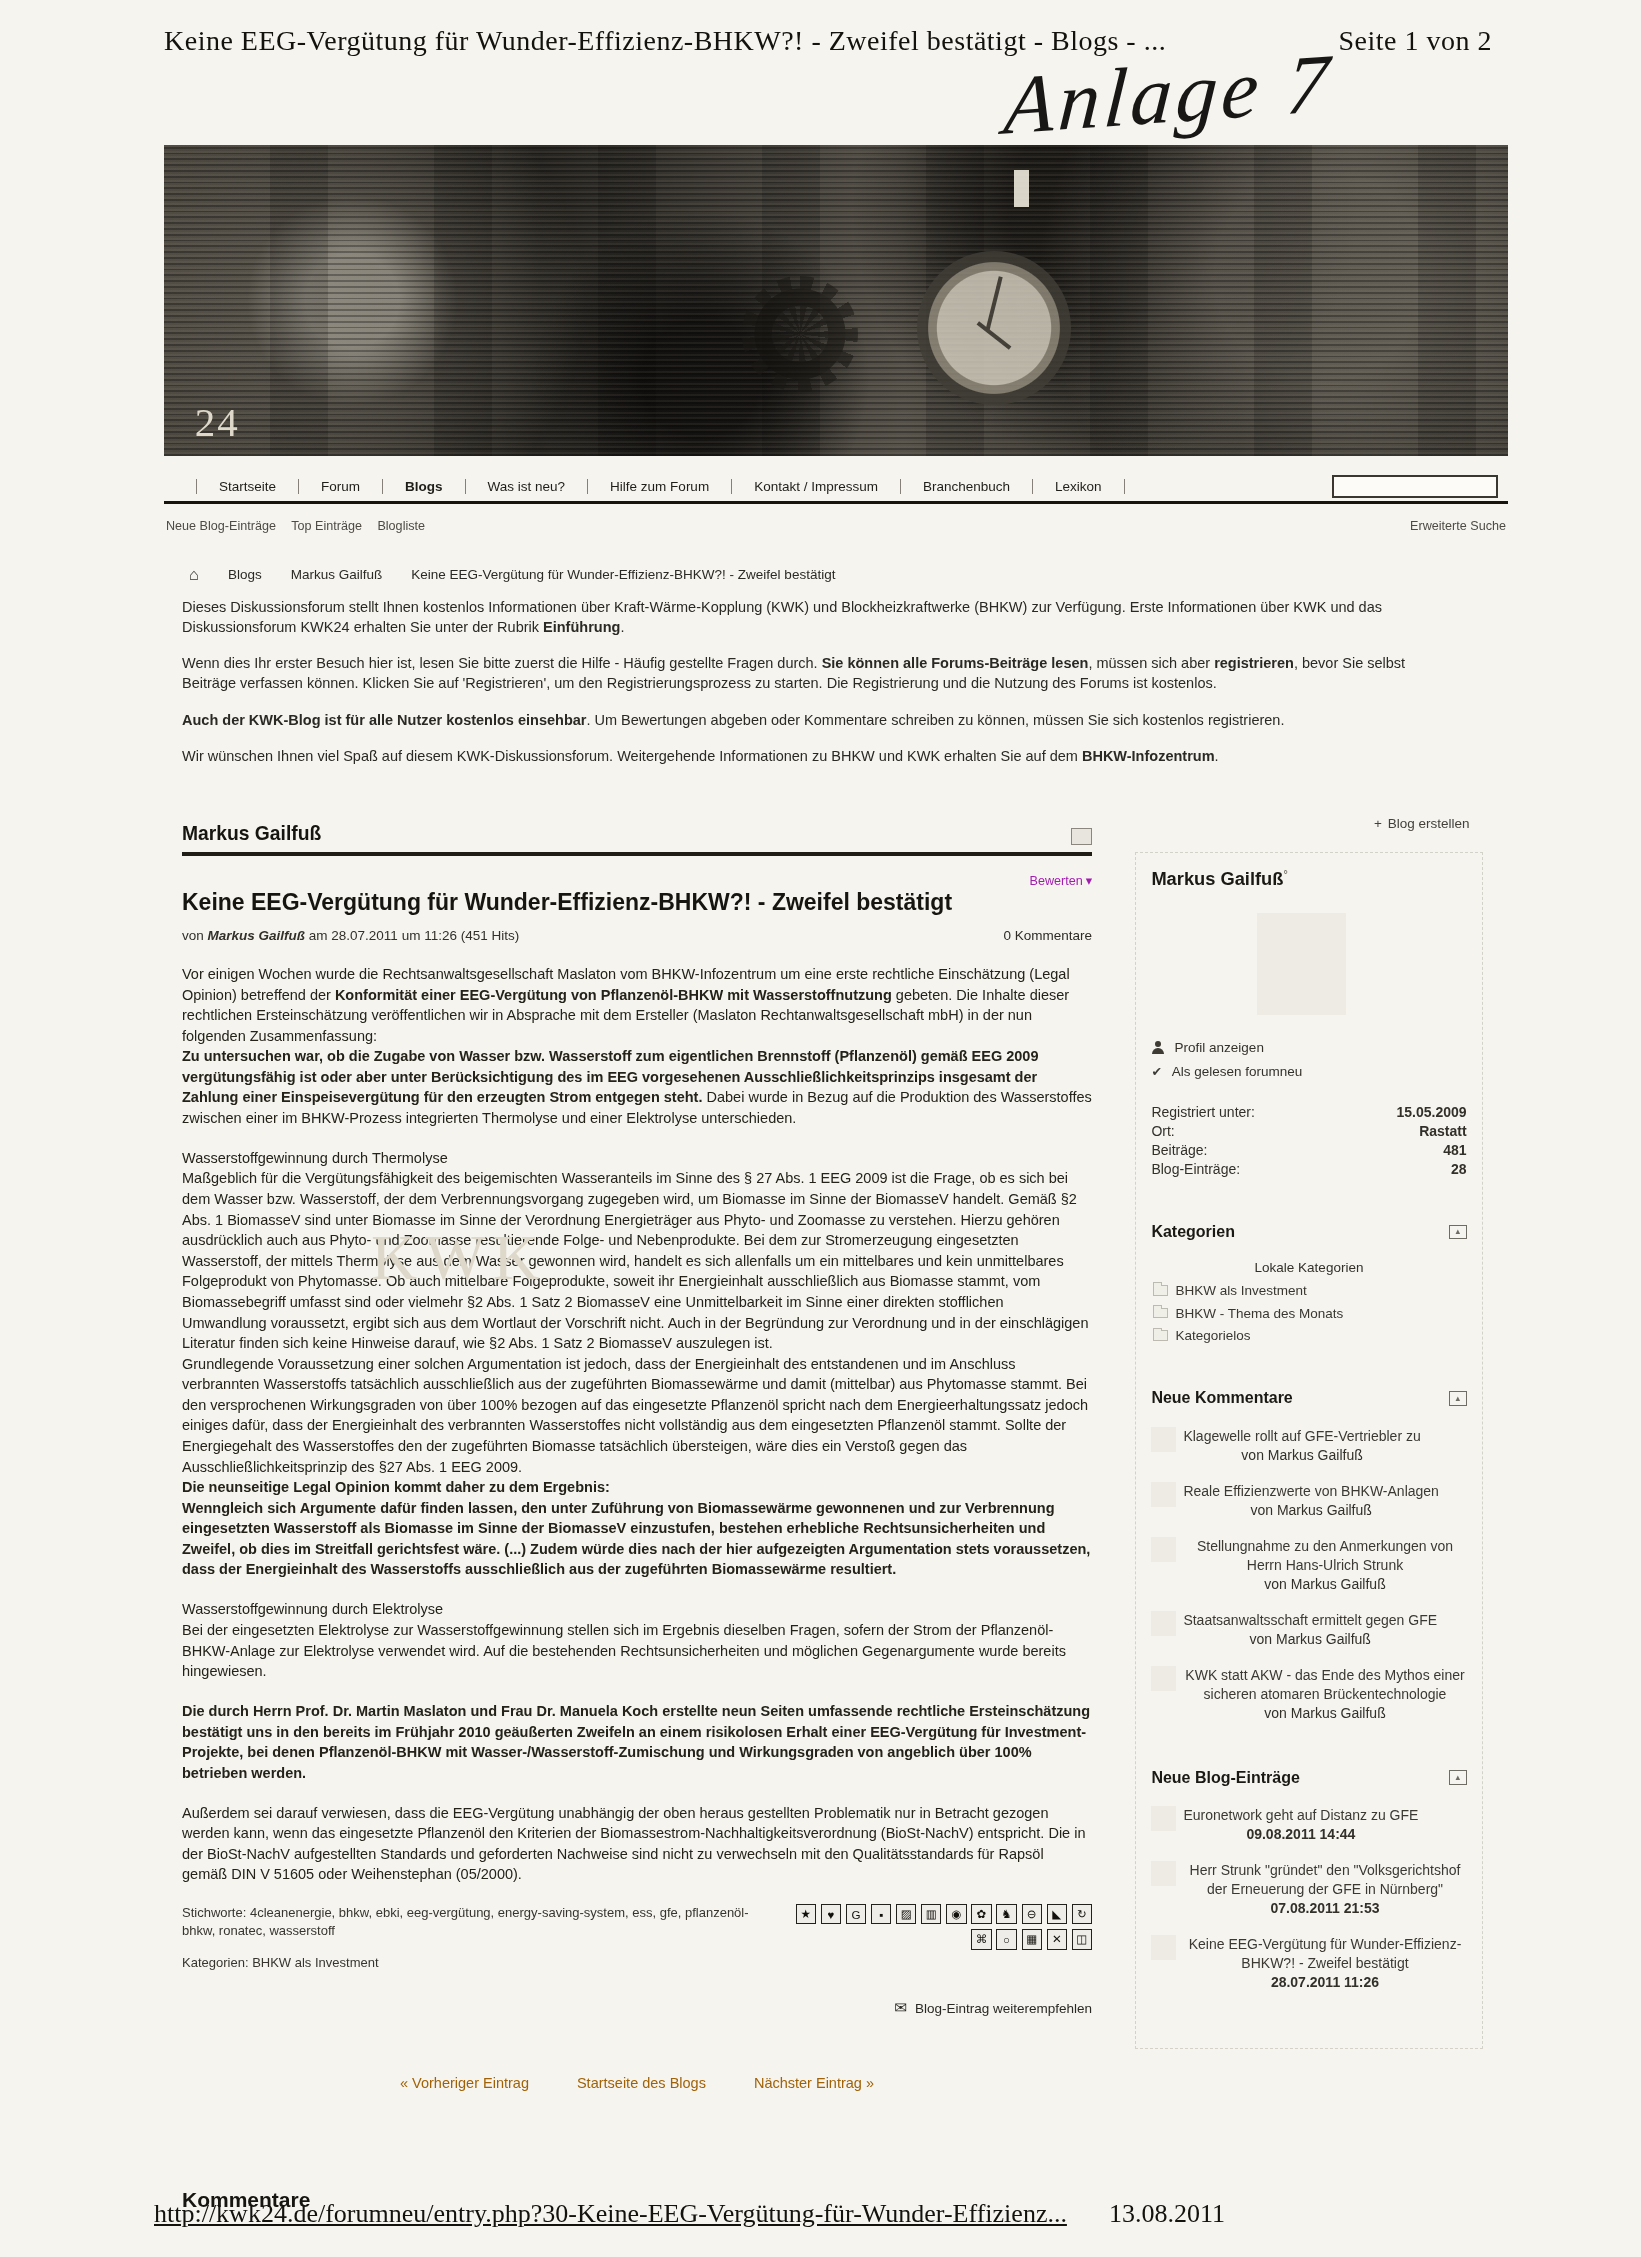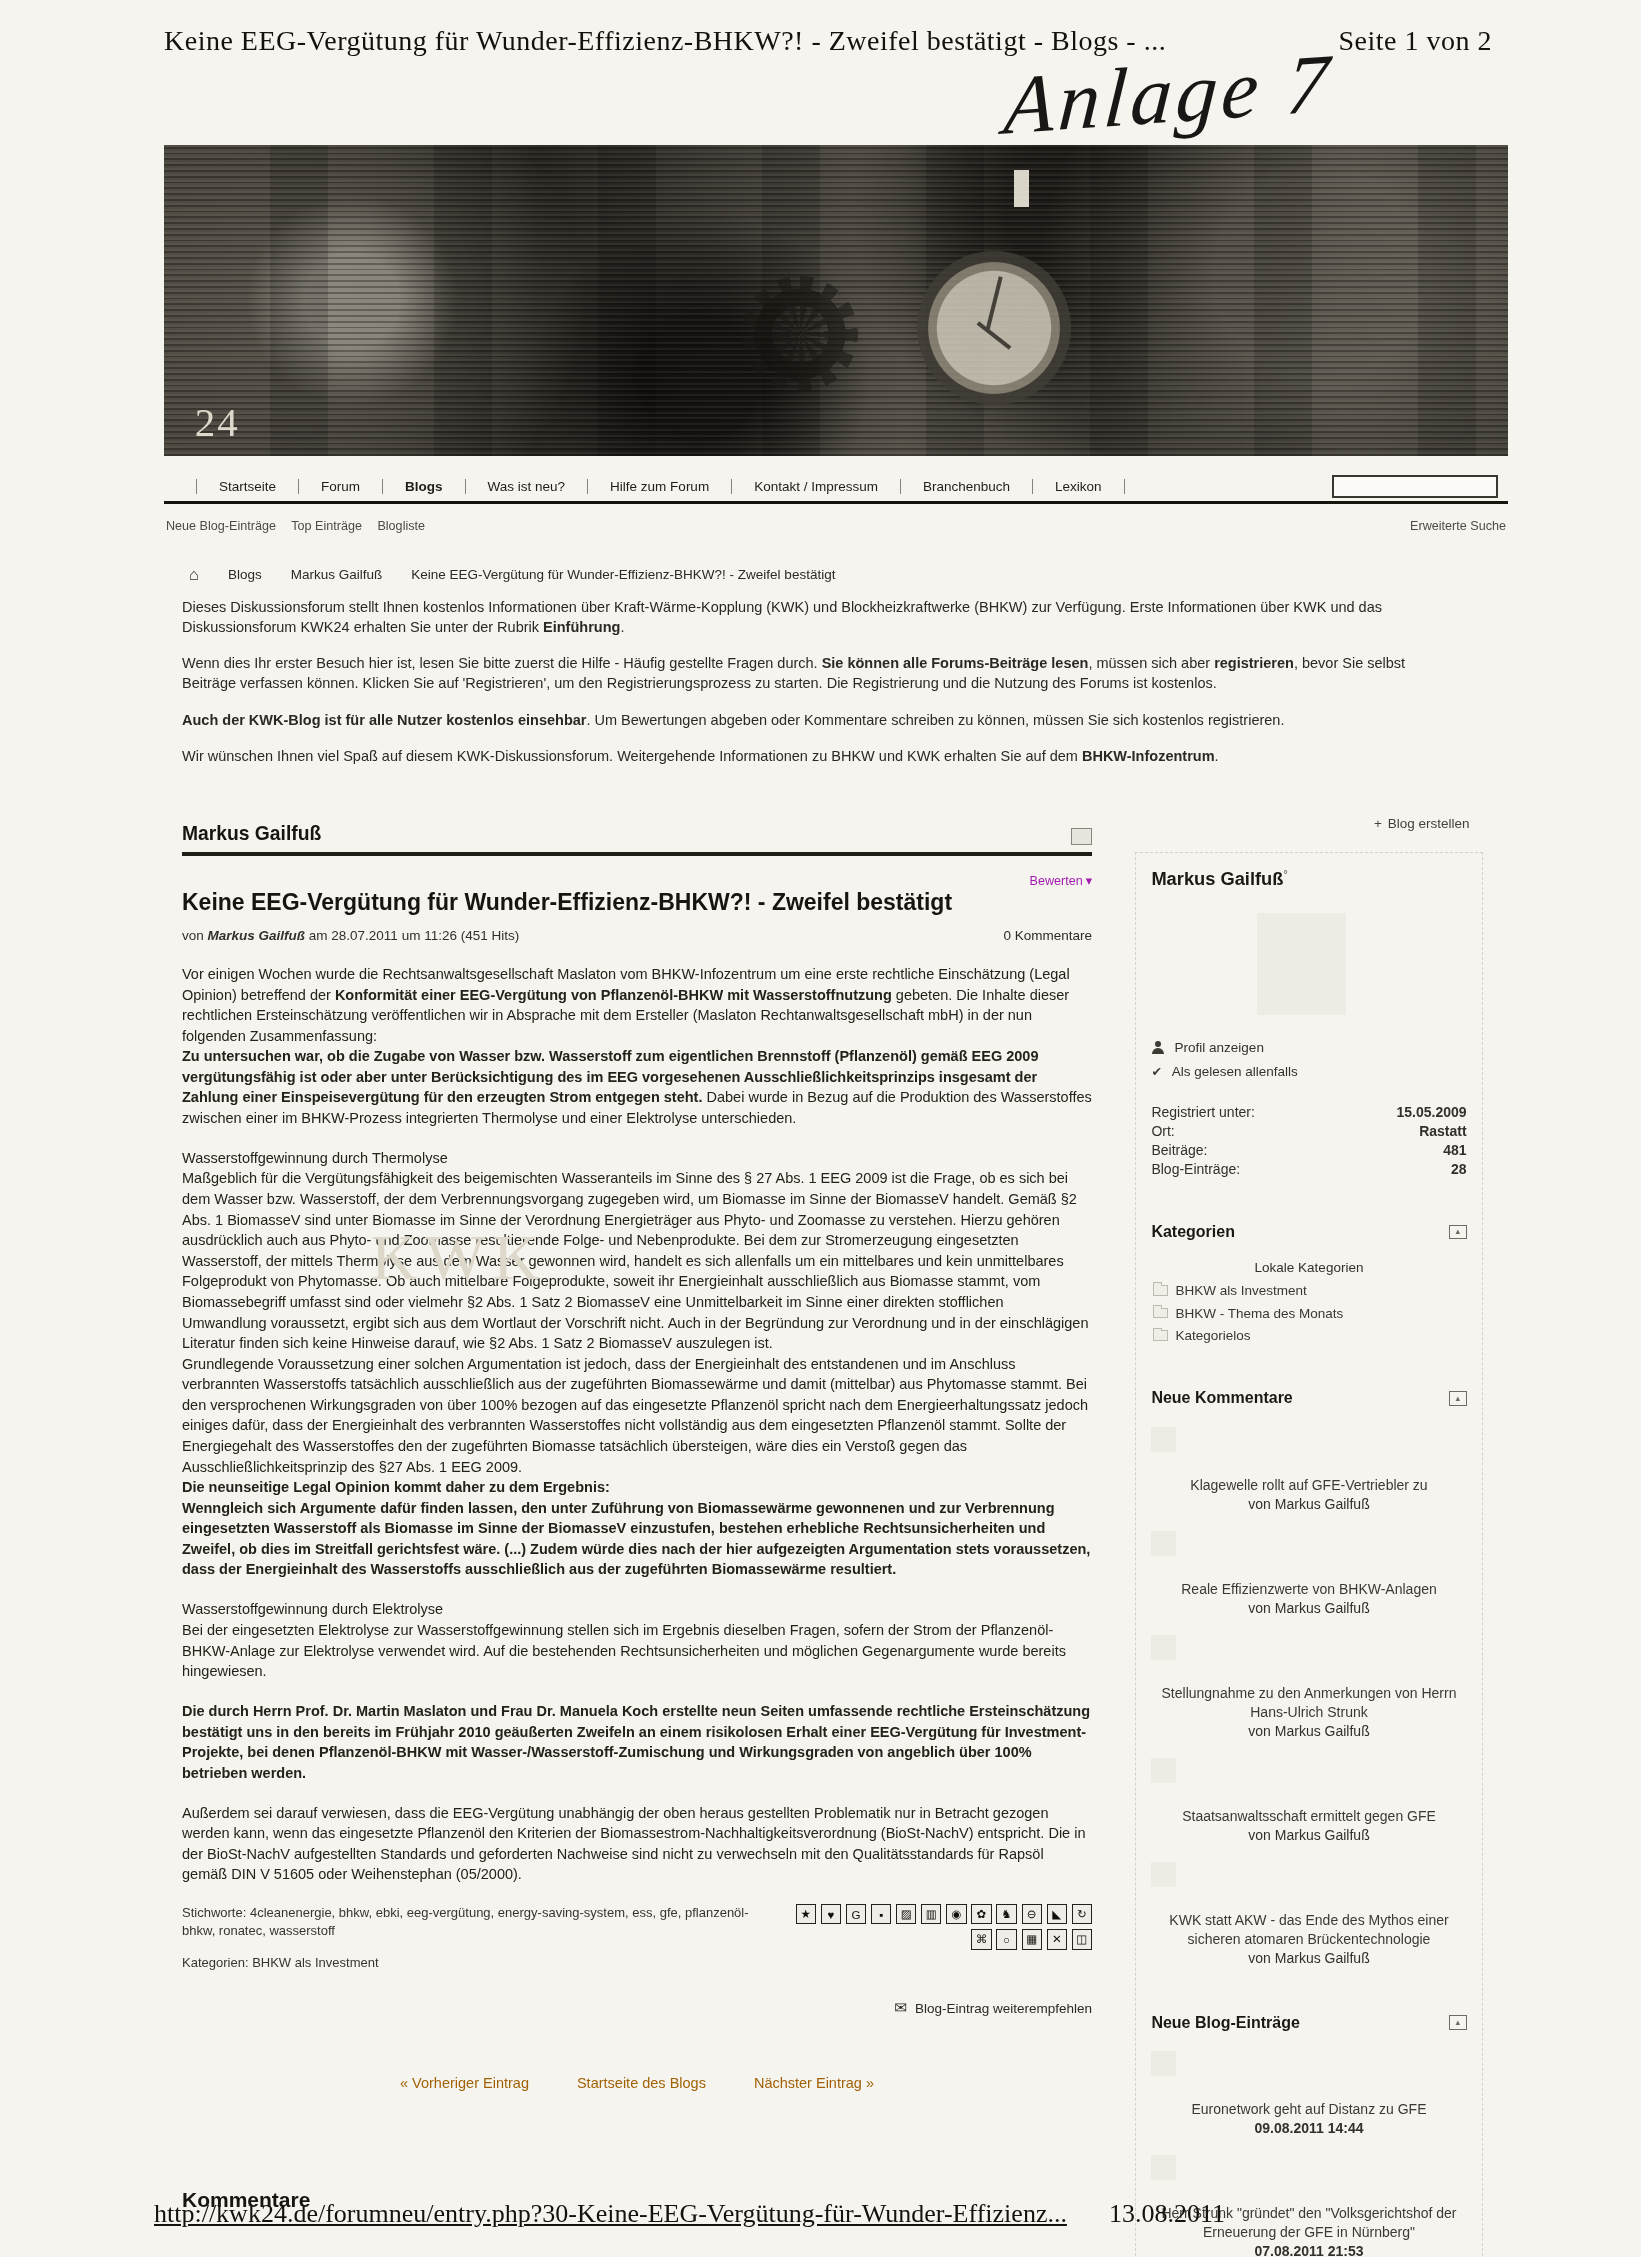--- a/index.html
+++ b/index.html
@@ -105,21 +105,21 @@
   .stats{margin-top:25px;font-size:14px;color:#33302a;}
   .stat{display:flex;justify-content:space-between;margin:2.9px 0;}
   .sb-section{margin-top:46px;text-align:center;}
   .sb-head{display:flex;justify-content:space-between;align-items:center;font-size:16px;font-weight:bold;color:#1b1914;}
   .mini-collapse{width:15.4px;height:12.6px;border:1px solid #6f6c64;color:#6f6c64;font-size:7.7px;display:flex;align-items:center;justify-content:center;font-weight:normal;}
   .group-label{font-size:13.5px;color:#33302a;margin-top:19.3px;}
   .cat-item{display:flex;align-items:center;gap:7.7px;font-size:13.5px;color:#3a3731;margin-top:7.7px;padding-left:1.9px;}
   .icon-folder{width:14.5px;height:10.6px;background:#efede6;border:1px solid #b3b0a7;position:relative;display:inline-block;box-sizing:border-box;opacity:.85;}
   .icon-folder::before{content:"";position:absolute;left:-1px;top:-3.9px;width:6.8px;height:2.9px;background:#efede6;border:1px solid #b3b0a7;border-bottom:none;}
   .sb-list{margin-top:19.3px;}
-  .sb-item{display:flex;gap:24px;margin-bottom:17.4px;flex-direction:column;}
+  .sb-item{display:flex;gap:7px;margin-bottom:17.4px;}
   .thumb{width:25px;height:25px;background:#e9e7e0;opacity:.7;flex:0 0 25px;}
   .sb-item-text{font-size:14px;line-height:1.32;color:#33302a;}
   .sb-item-text .ttl{color:#3c3933;}
   .sb-item-text .sub{margin-top:1px;}
 
   
   .footer{position:absolute;left:154px;top:2199px;width:1352px;display:flex;align-items:baseline;font-family:"Liberation Serif",serif;font-size:26px;color:#14120d;}
   .footer .url{text-decoration:underline;}
   .footer .fdate{margin-left:42px;}
 </style>
@@ -271,21 +271,21 @@
   <div class="sidebox">
     <div class="sb-name"><span>Markus Gailfuß</span><sup>°</sup></div>
     <div class="avatar"></div>
 
     <div class="sb-link">
       <span class="icon-person"></span>
       <span>Profil anzeigen</span>
     </div>
     <div class="sb-link">
       <span class="icon-check">✔</span>
-      <span>Als gelesen allenfalls</span>
+      <span>Als gelesen forumneu</span>
     </div>
 
     <div class="stats">
       <div class="stat">
           <span>Registriert unter:</span>
           <span class="b">15.05.2009</span>
         </div>
       <div class="stat">
           <span>Ort:</span>
           <span class="b">Rastatt</span>

